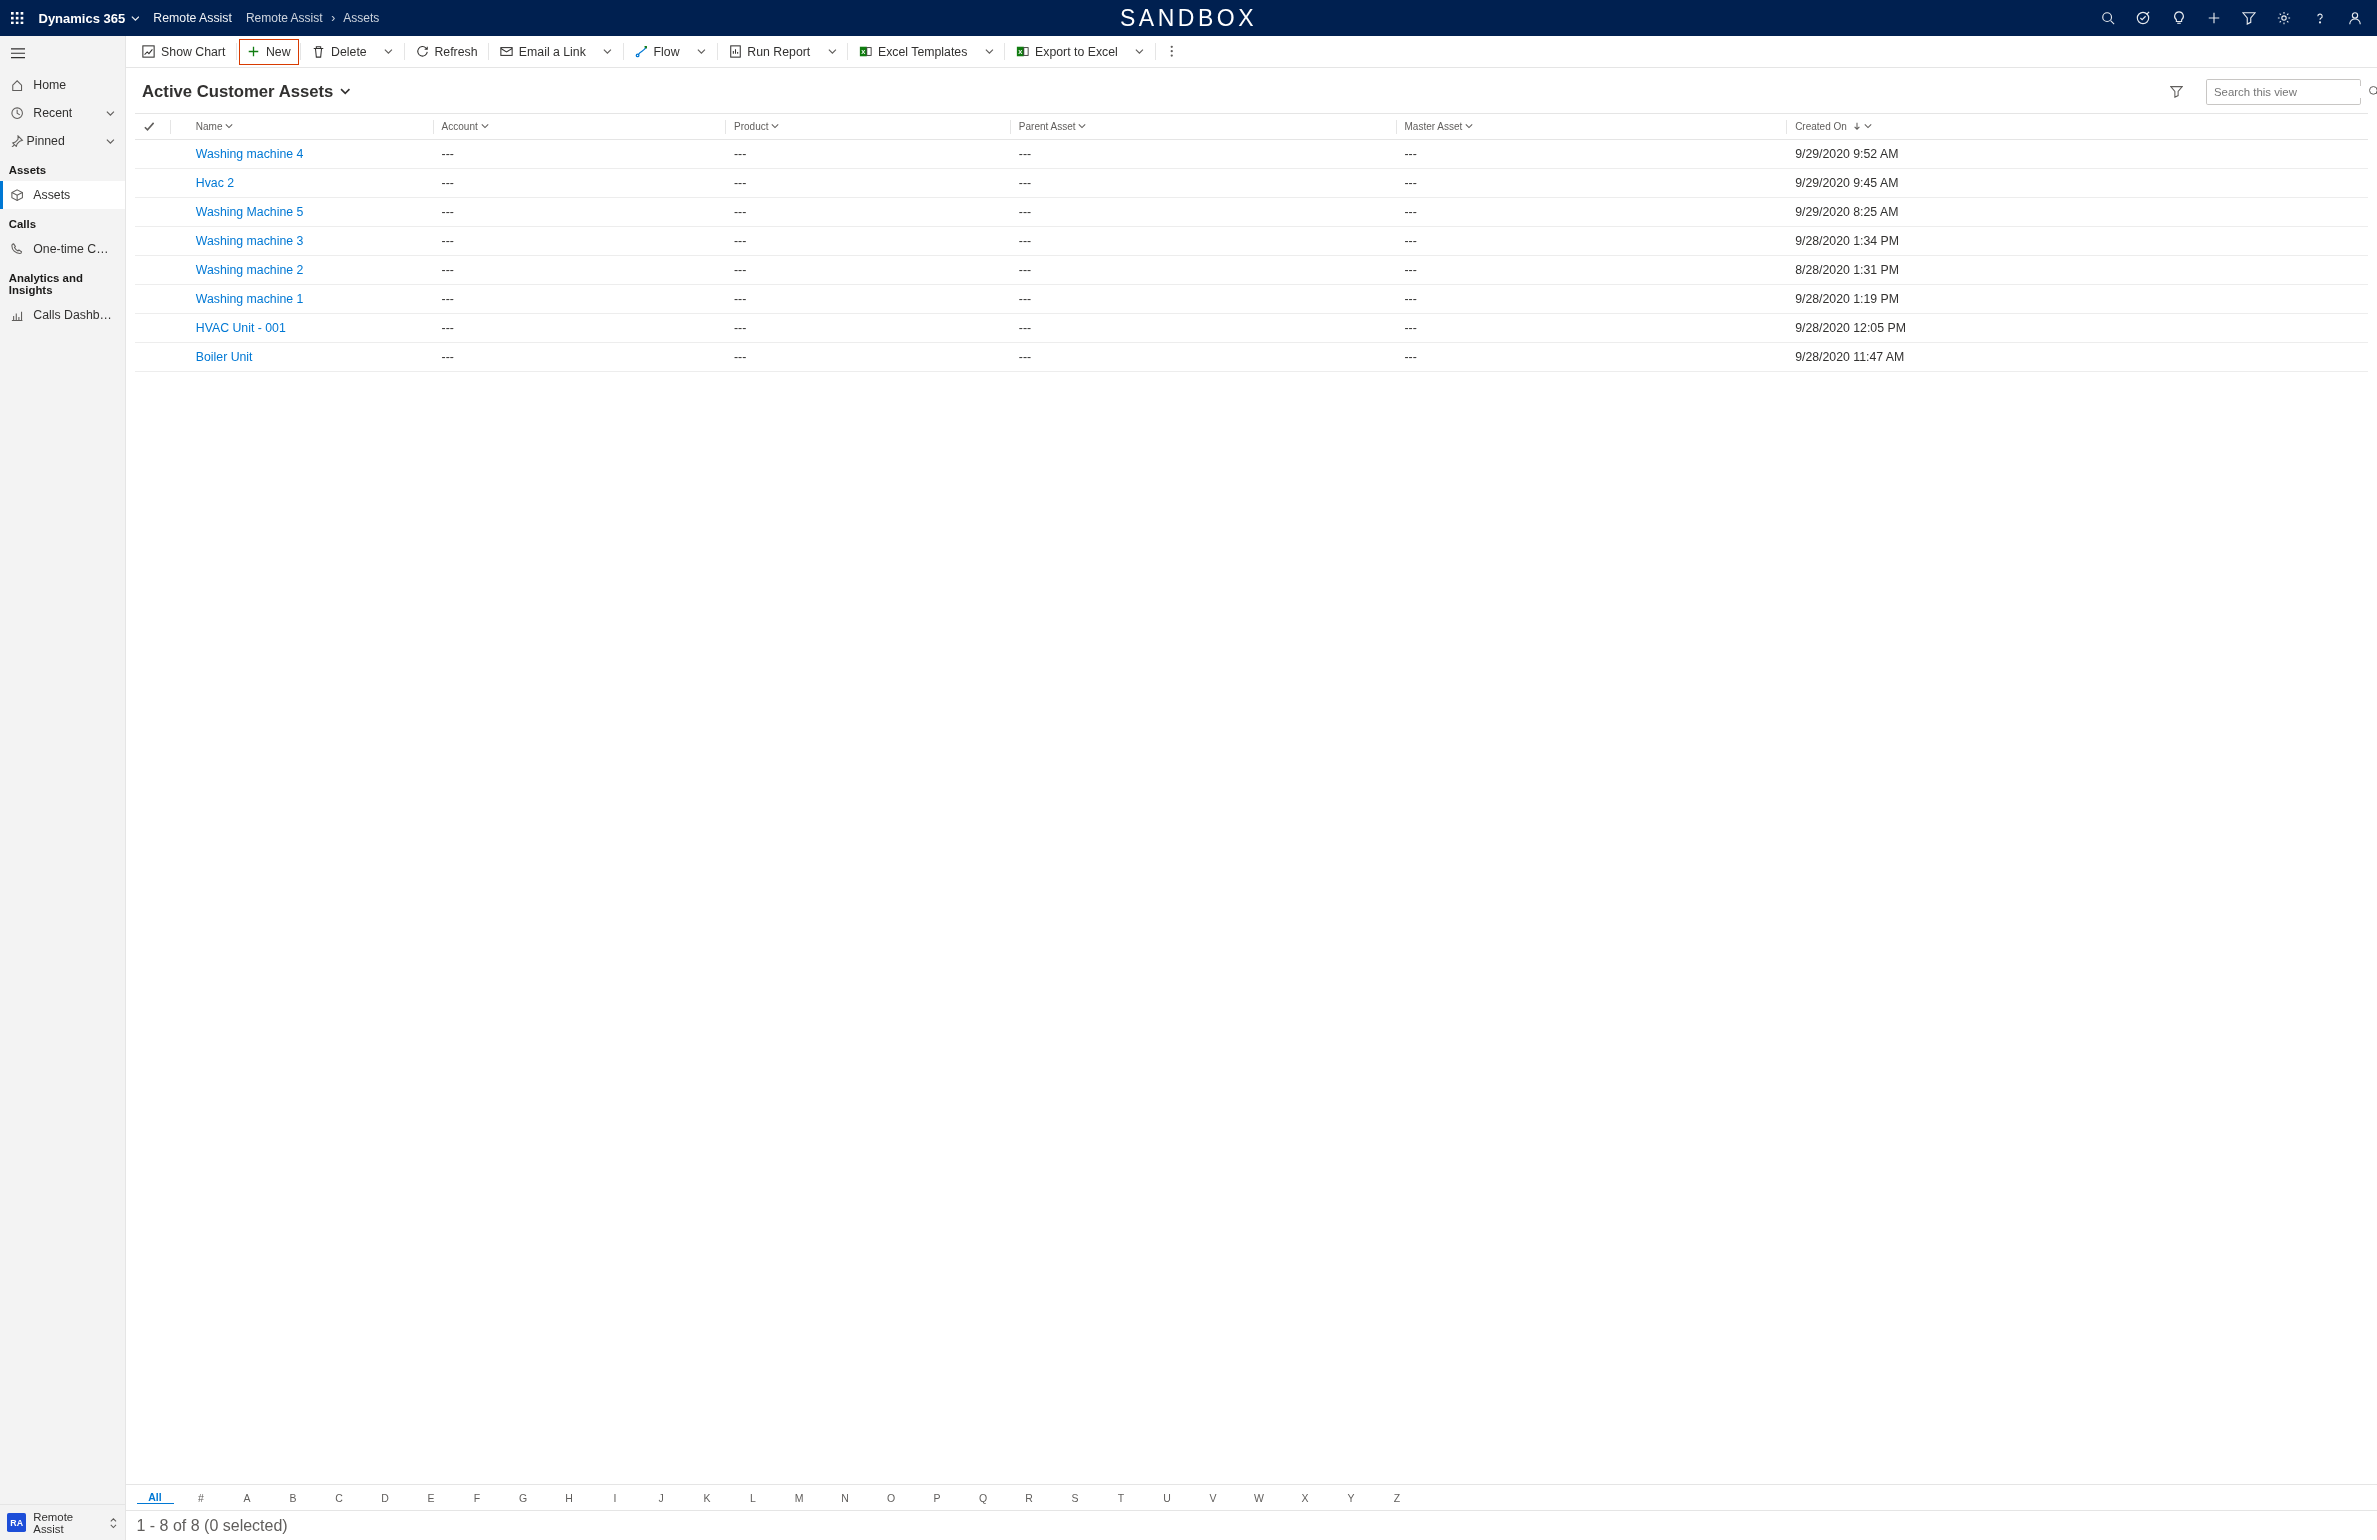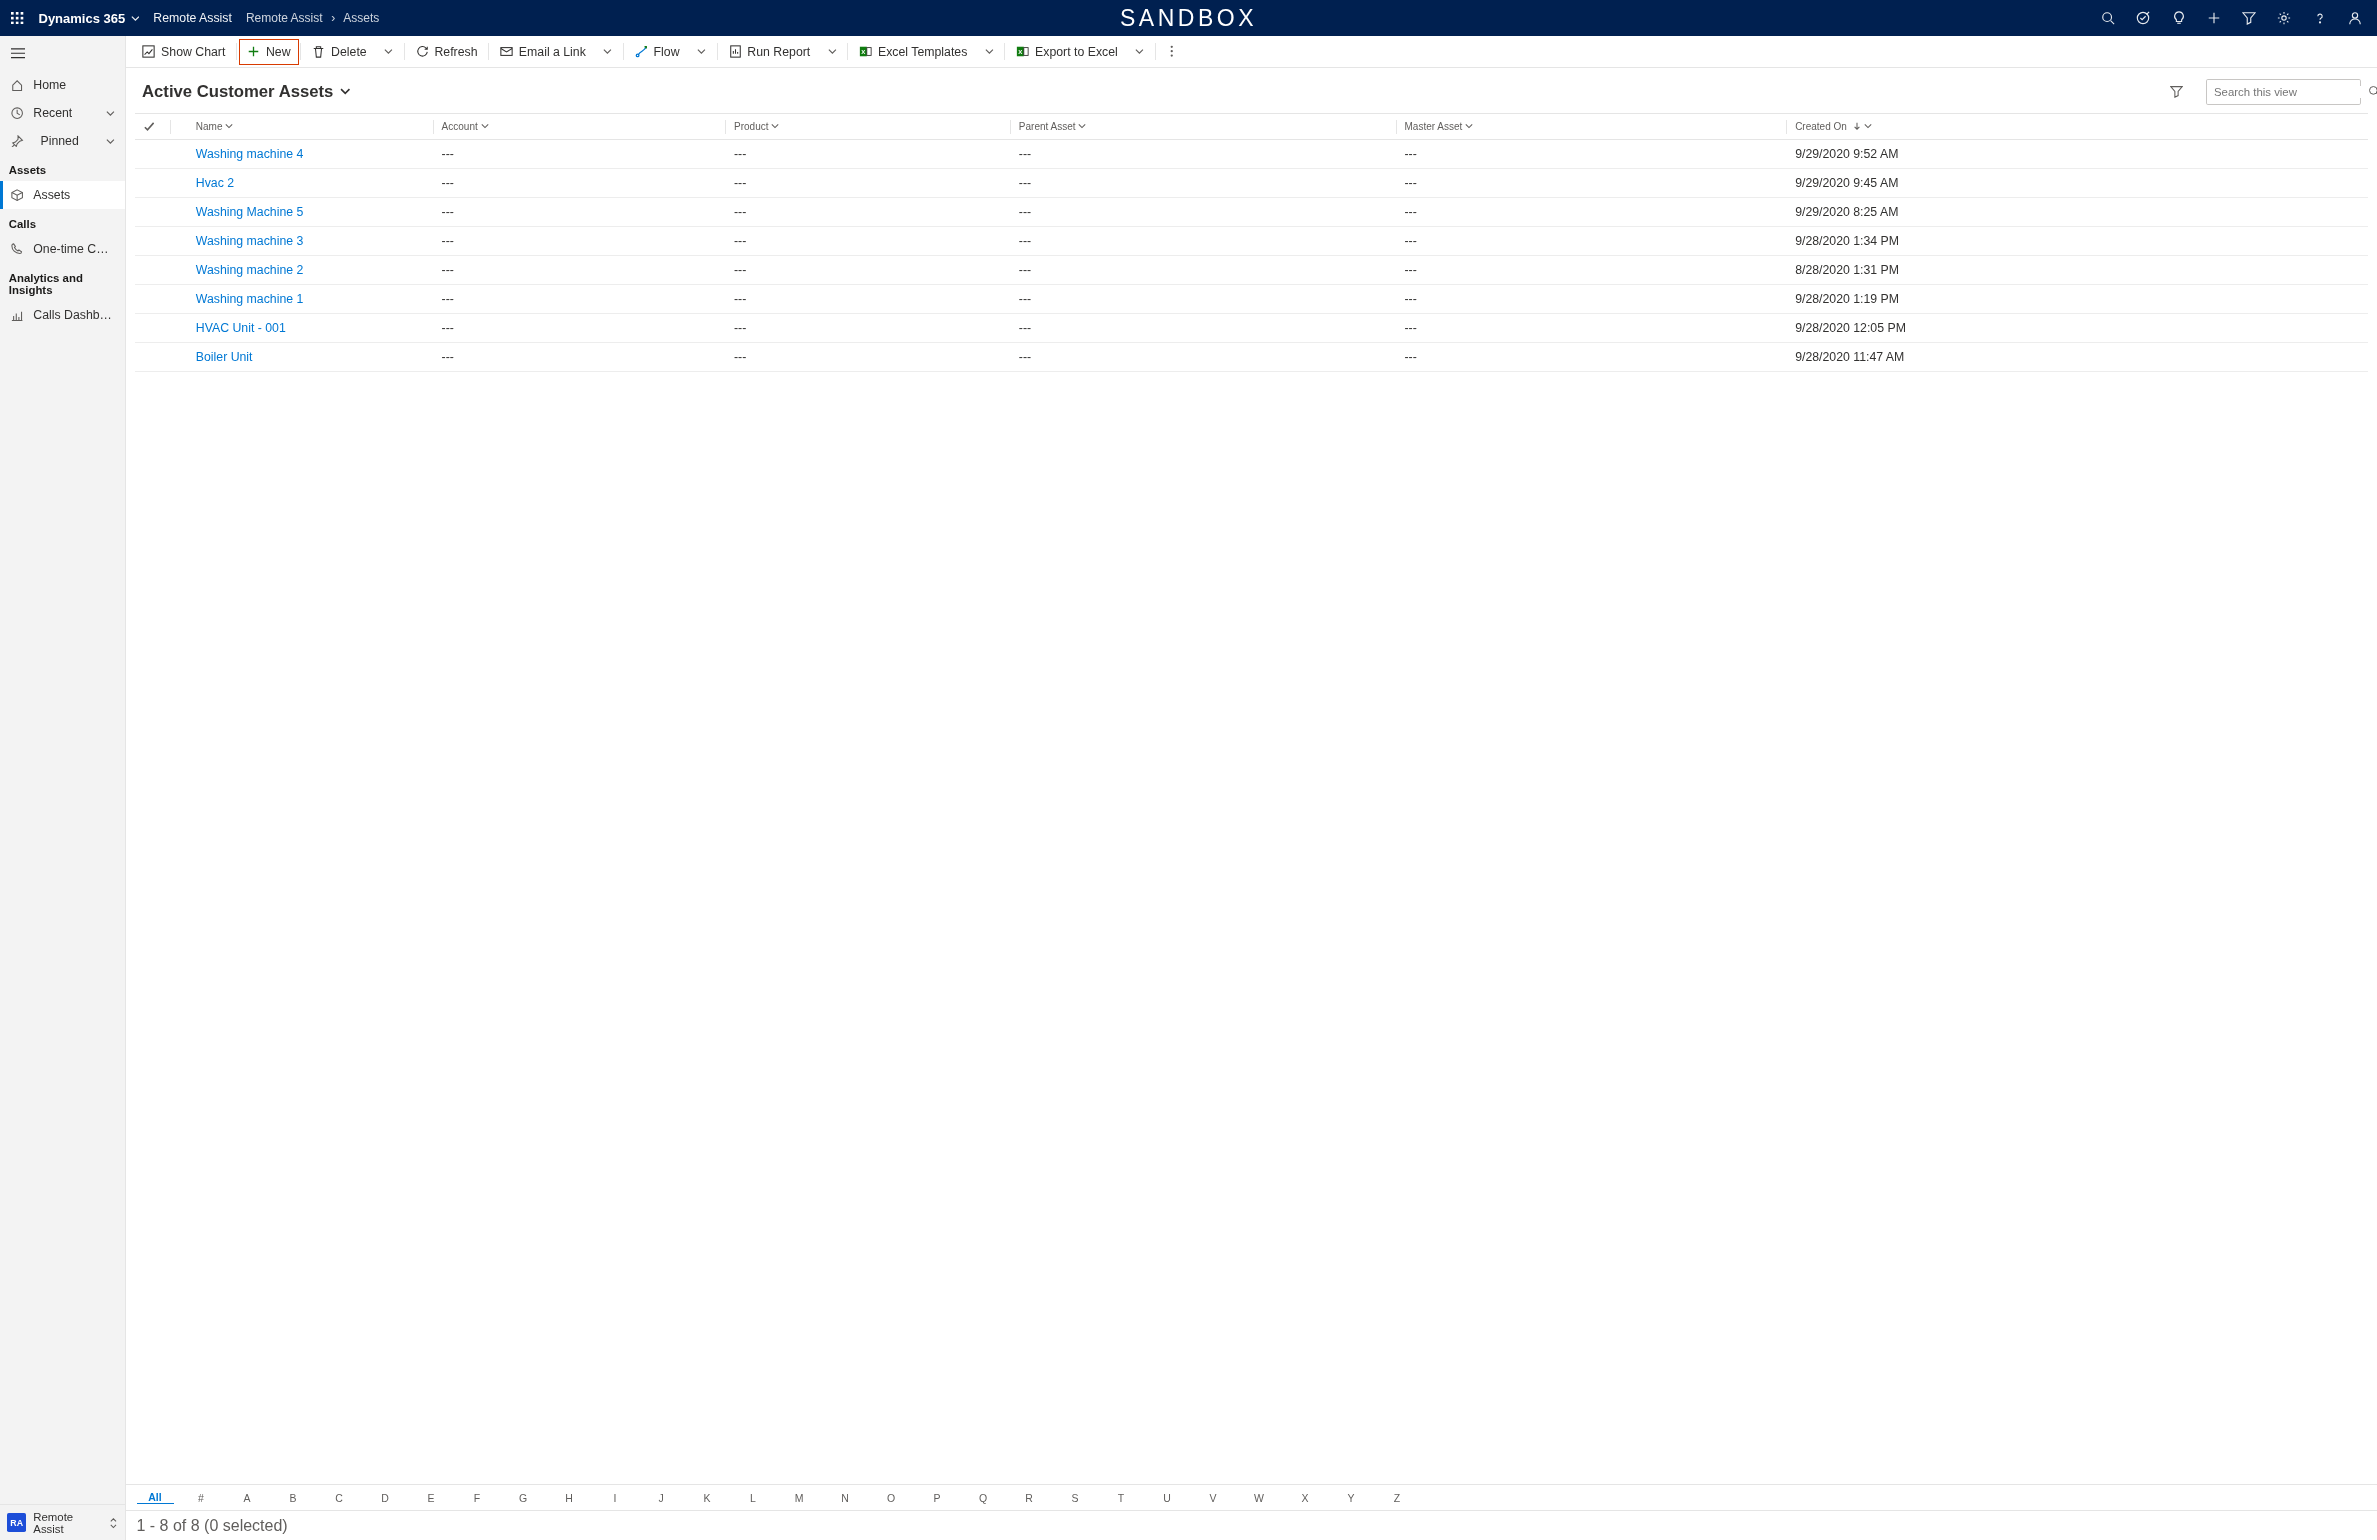--- a/index.html
+++ b/index.html
@@ -161,21 +161,21 @@
           </span>
           <span class="lbl">Recent</span>
         </span>
         <span>
           <svg width="8.8" height="8.8" viewBox="0 0 10 10" fill="none" stroke="#605e5c" stroke-width="1.3">
             <path d="M1 3l4 4 4-4"></path>
           </svg>
         </span>
       </div>
     <div class="nav-item exp">
-        <span style="display:flex;gap:16px;align-items:center">
+        <span style="display:flex;gap:2px;align-items:center">
           <span class="nav-ic">
             <svg width="12.3" height="12.3" viewBox="0 0 14 14" fill="none" stroke="#605e5c" stroke-width="1.2">
               <path d="M8 1l5 5-3 1-3 3-1 3-2-2-3 3 3-3-2-2 3-1 3-3z"></path>
             </svg>
           </span>
           <span class="lbl">Pinned</span>
         </span>
         <span>
           <svg width="8.8" height="8.8" viewBox="0 0 10 10" fill="none" stroke="#605e5c" stroke-width="1.3">
             <path d="M1 3l4 4 4-4"></path>

